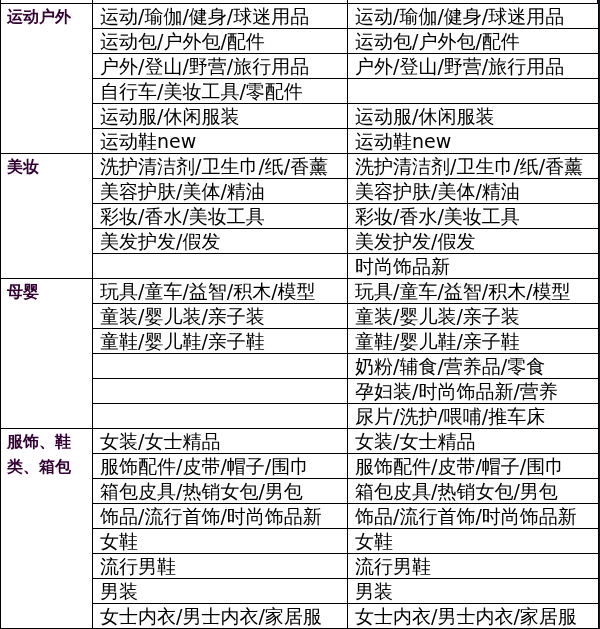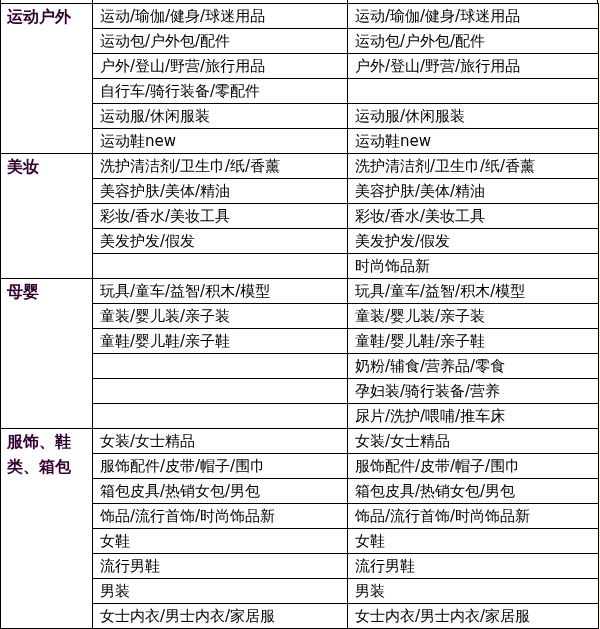--- a/index.html
+++ b/index.html
@@ -6,21 +6,21 @@
     margin: 0;
     padding: 0;
     background: #ffffff;
     font-family: "DejaVu Sans", sans-serif;
   }
   .page {
     position: relative;
     width: 600px;
     height: 629px;
     overflow: hidden;
-    background: #fef9c3;
+    background: #0f172a;
   }
   
   .sliver {
     position: relative;
     width: 598px;
     height: 3px;
     background: #ffffff;
   }
   .stub {
     position: absolute;
@@ -39,21 +39,21 @@
     table-layout: fixed;
     width: 598px;
   }
   col.c-cat  { width: 92px; }
   col.c-sub1 { width: 255px; }
   col.c-sub2 { width: 251px; }
 
   td {
     border: 1px solid #000000;
     height: 24px;
-    font-size: 15px;
+    font-size: 19px;
     line-height: 24px;
     color: #000000;
     padding: 0 0 0 7px;
     white-space: nowrap;
     overflow: hidden;
     background: #ffffff;
   }
   td.cat-cell {
     font-weight: bold;
     font-size: 16px;
@@ -91,21 +91,21 @@
         </tr>
         <tr>
           <td>运动包/户外包/配件</td>
           <td>运动包/户外包/配件</td>
         </tr>
         <tr>
           <td>户外/登山/野营/旅行用品</td>
           <td>户外/登山/野营/旅行用品</td>
         </tr>
         <tr>
-          <td>自行车/骑行装备/零配件</td>
+          <td>自行车/美妆工具/零配件</td>
           <td></td>
         </tr>
         <tr>
           <td>运动服/休闲服装</td>
           <td>运动服/休闲服装</td>
         </tr>
         <tr>
           <td>运动鞋new</td>
           <td>运动鞋new</td>
         </tr>
@@ -142,21 +142,21 @@
         <tr>
           <td>童鞋/婴儿鞋/亲子鞋</td>
           <td>童鞋/婴儿鞋/亲子鞋</td>
         </tr>
         <tr>
           <td></td>
           <td>奶粉/辅食/营养品/零食</td>
         </tr>
         <tr>
           <td></td>
-          <td>孕妇装/骑行装备/营养</td>
+          <td>孕妇装/时尚饰品新/营养</td>
         </tr>
         <tr>
           <td></td>
           <td>尿片/洗护/喂哺/推车床</td>
         </tr>
         <tr>
           <td class="cat-cell" rowspan="8">服饰、鞋类、箱包</td>
           <td>女装/女士精品</td>
           <td>女装/女士精品</td>
         </tr>

